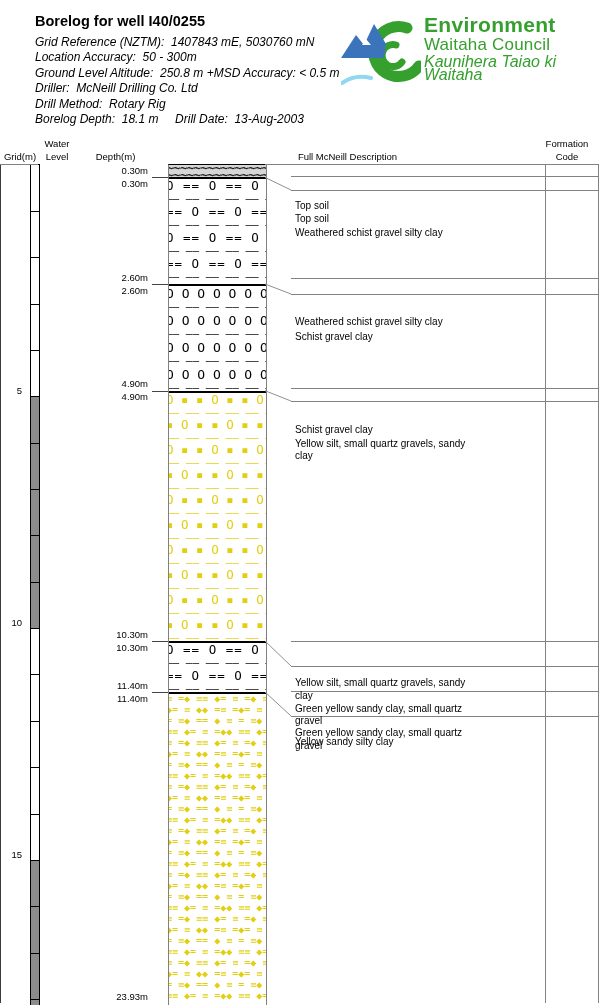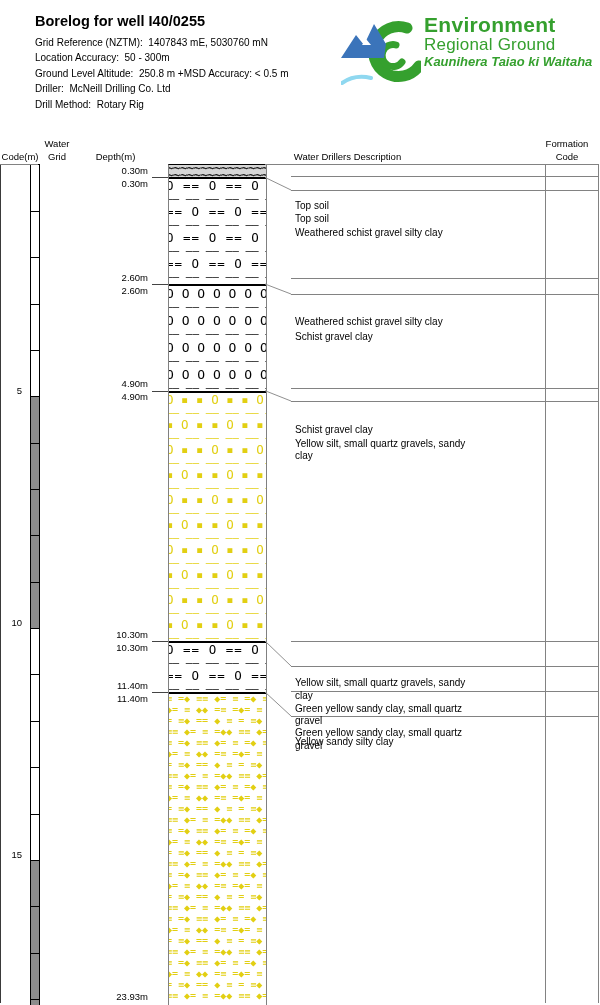--- a/index.html
+++ b/index.html
@@ -3,68 +3,69 @@
 <meta charset="utf-8">
 <style>
   html,body{margin:0;padding:0;background:#fff;}
   #page{position:relative;width:600px;height:1005px;background:#fff;overflow:hidden;
         font-family:"Liberation Sans",sans-serif;color:#000;}
   .abs{position:absolute;}
   .small{font-size:9.5px;line-height:12px;white-space:nowrap;}
   .hline{height:1px;background:#828282;}
   .vline{width:1px;background:#828282;}
   #title{left:35px;top:13px;font-size:14.5px;font-weight:bold;white-space:pre;}
-  #info{left:35px;top:35px;font-size:10px;}
+  #info{left:35px;top:35px;font-size:12px;font-style:italic;}
   .info-line{height:15.4px;line-height:15.4px;white-space:pre;}
   
   #logo-text{left:424px;top:15px;}
   .lg1{font-size:21px;font-weight:bold;line-height:20px;letter-spacing:.3px;}
   .lg3{font-size:17px;line-height:20px;letter-spacing:.2px;}
-  .lg4{font-size:13px;font-weight:bold;font-style:italic;line-height:13px;}
+  .lg4{font-size:16px;font-weight:normal;font-style:italic;line-height:13px;}
   
   .colhdr{font-size:9.5px;line-height:13px;text-align:center;white-space:nowrap;}
   
   .desc{font-size:10px;line-height:12.5px;white-space:nowrap;margin-top:35px;}
   .dlabel{font-size:9.5px;line-height:10px;text-align:right;white-space:nowrap;}
   .pattern-row{white-space:nowrap;overflow:hidden;font-family:"DejaVu Sans Mono",monospace;}
 </style>
 </head>
 <body>
 
 <div id="page">
 
   <div id="title" class="abs">Borelog for well I40/0255</div>
   <div id="info" class="abs">
       <div class="info-line">Grid Reference (NZTM):  1407843 mE, 5030760 mN</div>
       <div class="info-line">Location Accuracy:  50 - 300m</div>
       <div class="info-line">Ground Level Altitude:  250.8 m +MSD Accuracy: &lt; 0.5 m</div>
       <div class="info-line">Driller:  McNeill Drilling Co. Ltd</div>
       <div class="info-line">Drill Method:  Rotary Rig</div>
+      <div class="info-line">Borelog Depth:  18.1 m     Drill Date:  13-Aug-2003</div>
     </div>
 
   <svg class="abs" style="left:341px;top:12px;" width="80" height="82" viewBox="0 0 80 82">
     <path d="M66,16 a25,25 0 1,0 12,38" fill="none" stroke="#35a02e" stroke-width="11" stroke-linecap="round"></path>
     <path d="M55,33 a11,11 0 1,0 6,17" fill="none" stroke="#35a02e" stroke-width="7" stroke-linecap="round"></path>
     <polygon points="0,46 15,23 23,33 33,12 45,32 43,46" fill="#3b74ba"></polygon>
     <polygon points="21,33 25,27 30,33" fill="#ffffff"></polygon>
     <path d="M1,71 q13,-9 29,-5" fill="none" stroke="#8fd8f0" stroke-width="4" stroke-linecap="round"></path>
   </svg>
   <div id="logo-text" class="abs">
     <div class="lg1" style="color:#35a02e">Environment</div>
-    <div class="lg3" style="color:#35a02e">Regional Ground</div>
+    <div class="lg3" style="color:#35a02e">Waitaha Council</div>
     <div class="lg4" style="color:#35a02e">Kaunihera Taiao ki Waitaha</div>
   </div>
 
-  <div class="abs colhdr" style="left:0;top:150px;width:40px;">Code(m)</div>
+  <div class="abs colhdr" style="left:0;top:150px;width:40px;">Grid(m)</div>
   <div class="abs colhdr" style="left:40px;top:137px;width:34px;">
     <div>Water</div>
-    <div>Grid</div>
+    <div>Level</div>
   </div>
   <div class="abs colhdr" style="left:88px;top:150px;width:55px;">Depth(m)</div>
-  <div class="abs colhdr" style="left:291px;top:150px;width:113px;">Water Drillers Description</div>
+  <div class="abs colhdr" style="left:291px;top:150px;width:113px;">Full McNeill Description</div>
   <div class="abs colhdr" style="left:535px;top:137px;width:64px;">
     <div>Formation</div>
     <div>Code</div>
   </div>
 
   <div id="log" class="abs" style="left:0;top:0;width:600px;height:1005px;">
       <div style="position: absolute; left: 0px; top: 164px; width: 1px; height: 839px; background: rgb(58, 58, 58);"></div>
       <div style="position: absolute; left: 30px; top: 163.5px; width: 8px; height: 840.5px; border-top: 1px solid rgb(0, 0, 0); border-right: 1px solid rgb(0, 0, 0); border-bottom: none; border-left: 1px solid rgb(0, 0, 0); border-image: initial; overflow: hidden; background: rgb(255, 255, 255);">
         <div style="position: absolute; left: 0px; top: 0px; width: 8px; height: 46.36px; background: rgb(255, 255, 255); border-top: none; box-sizing: border-box;"></div>
         <div style="position: absolute; left: 0px; top: 46.36px; width: 8px; height: 46.36px; background: rgb(255, 255, 255); border-top: 1px solid rgb(0, 0, 0); box-sizing: border-box;"></div>

